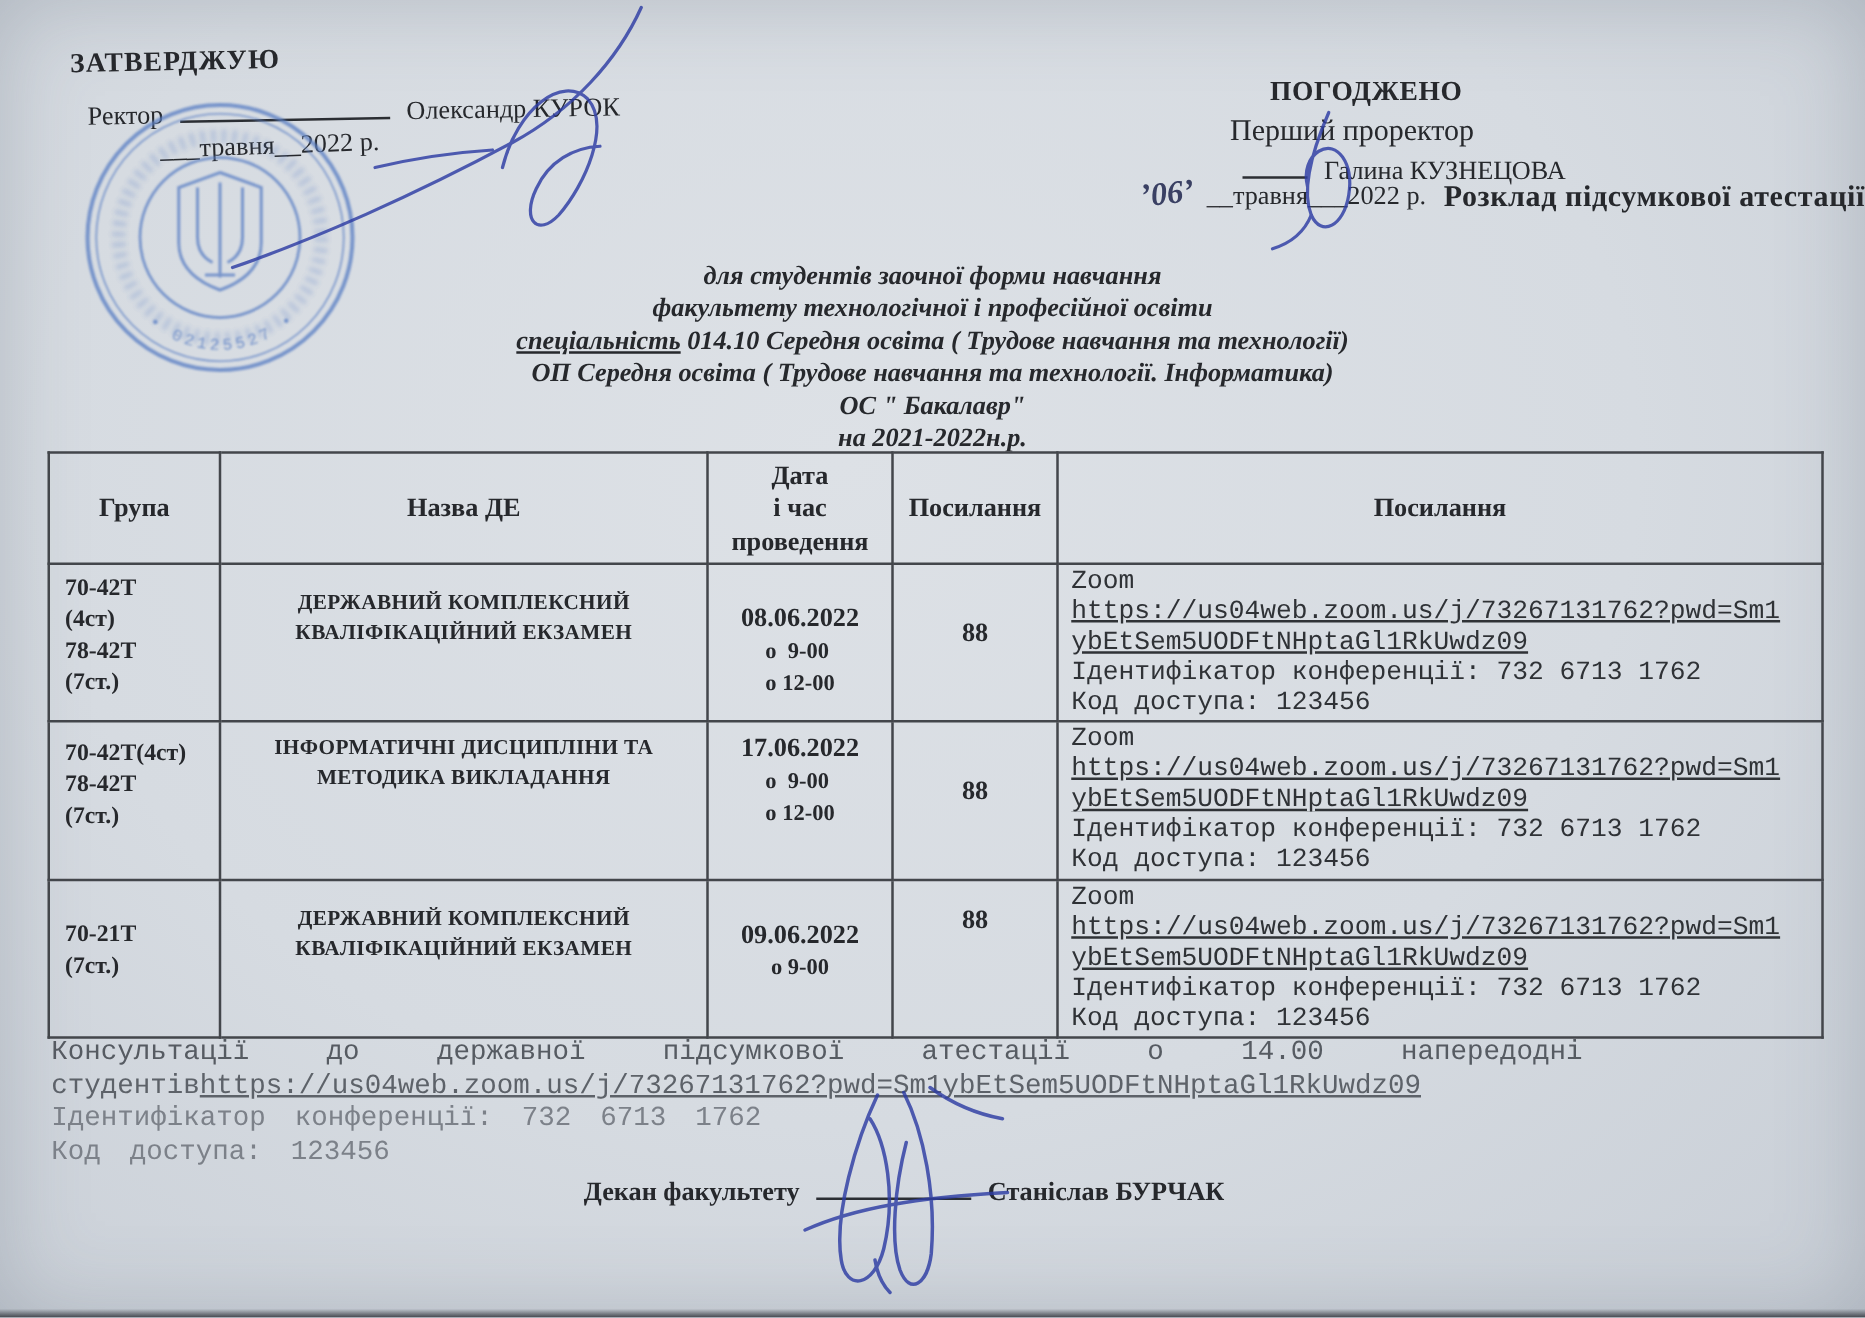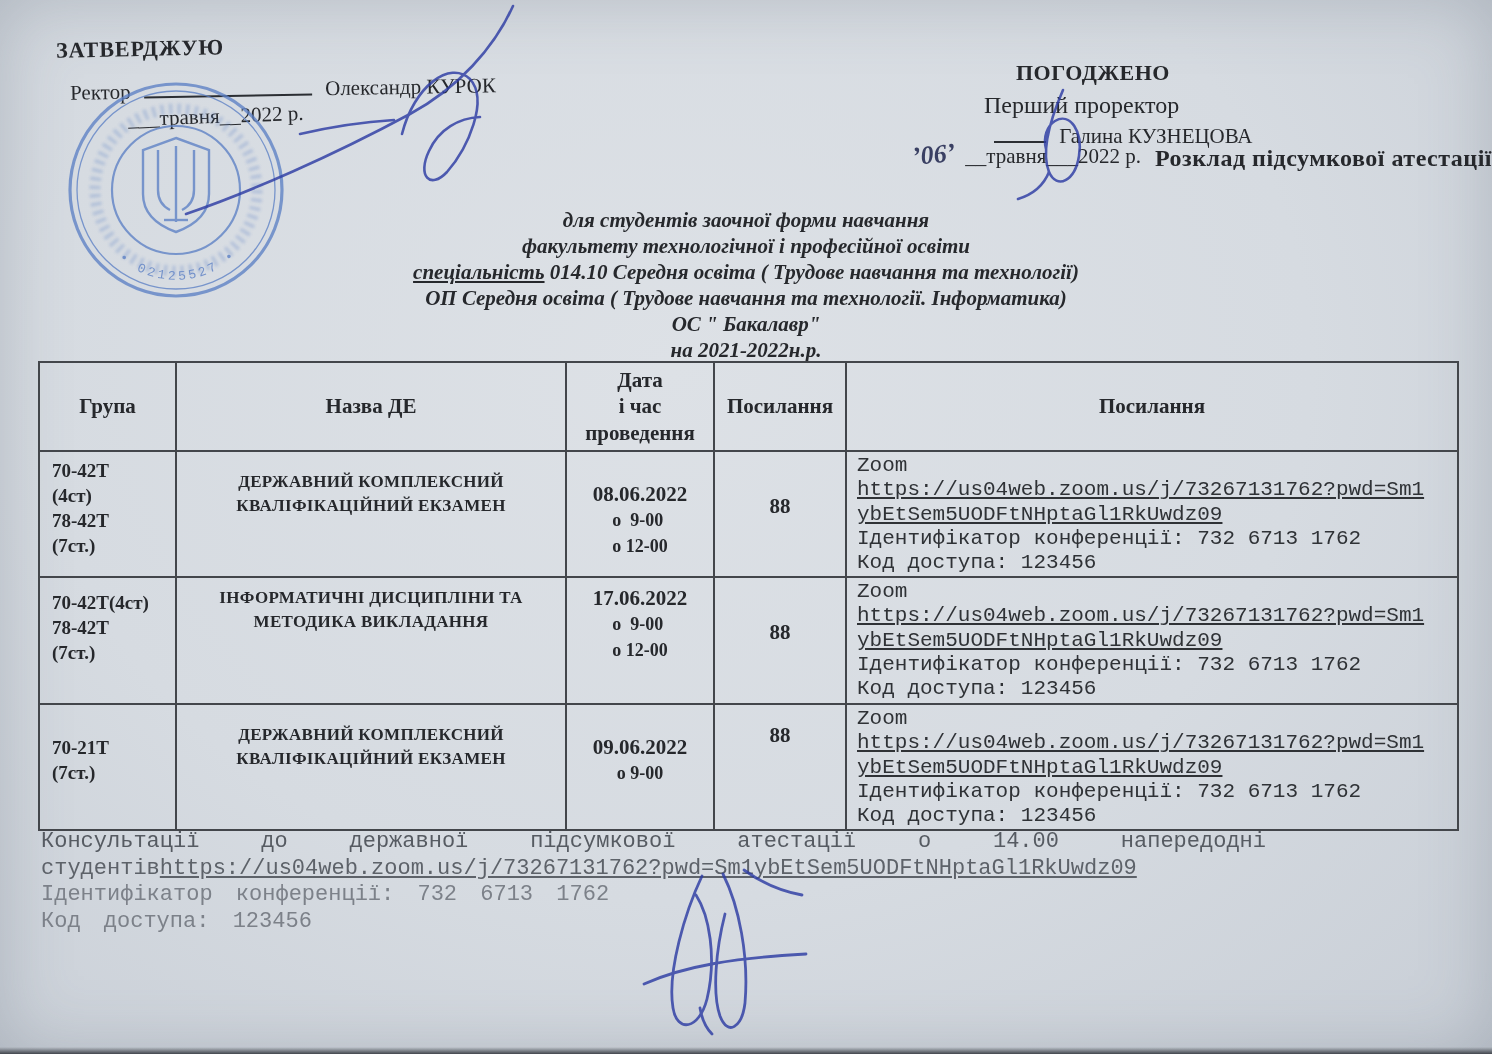--- a/index.html
+++ b/index.html
@@ -179,20 +179,25 @@
   </tbody>
     </table>
 
   <div class="abs footnote">
     <div class="fn fn1">Консультації до державної підсумкової атестації о 14.00 напередодні</div>
     <div class="fn"><span>студентів</span><span class="und">https://us04web.zoom.us/j/73267131762?pwd=Sm1ybEtSem5UODFtNHptaGl1RkUwdz09</span></div>
     <div class="fn fn34">Ідентифікатор конференції: 732 6713 1762</div>
     <div class="fn fn34">Код доступа: 123456</div>
   </div>
 
+  <div class="abs dean-row b">
+    <span>Декан факультету</span>
+    <span class="blank-line"></span>
+    <span>Станіслав БУРЧАК</span>
+  </div>
 
   <svg class="overlay" style="left:52px;top:60px;" width="250" height="260" viewBox="0 0 250 260">
     <defs>
       <filter id="stampblur" x="-10%" y="-10%" width="120%" height="120%">
           <feGaussianBlur stdDeviation="0.7"></feGaussianBlur>
         </filter>
       <filter id="ringblur" x="-10%" y="-10%" width="120%" height="120%">
           <feGaussianBlur stdDeviation="1.5"></feGaussianBlur>
         </filter>
       <path id="lowArc" d="M 40 158 A 88 88 0 0 0 208 158" fill="none"></path>

